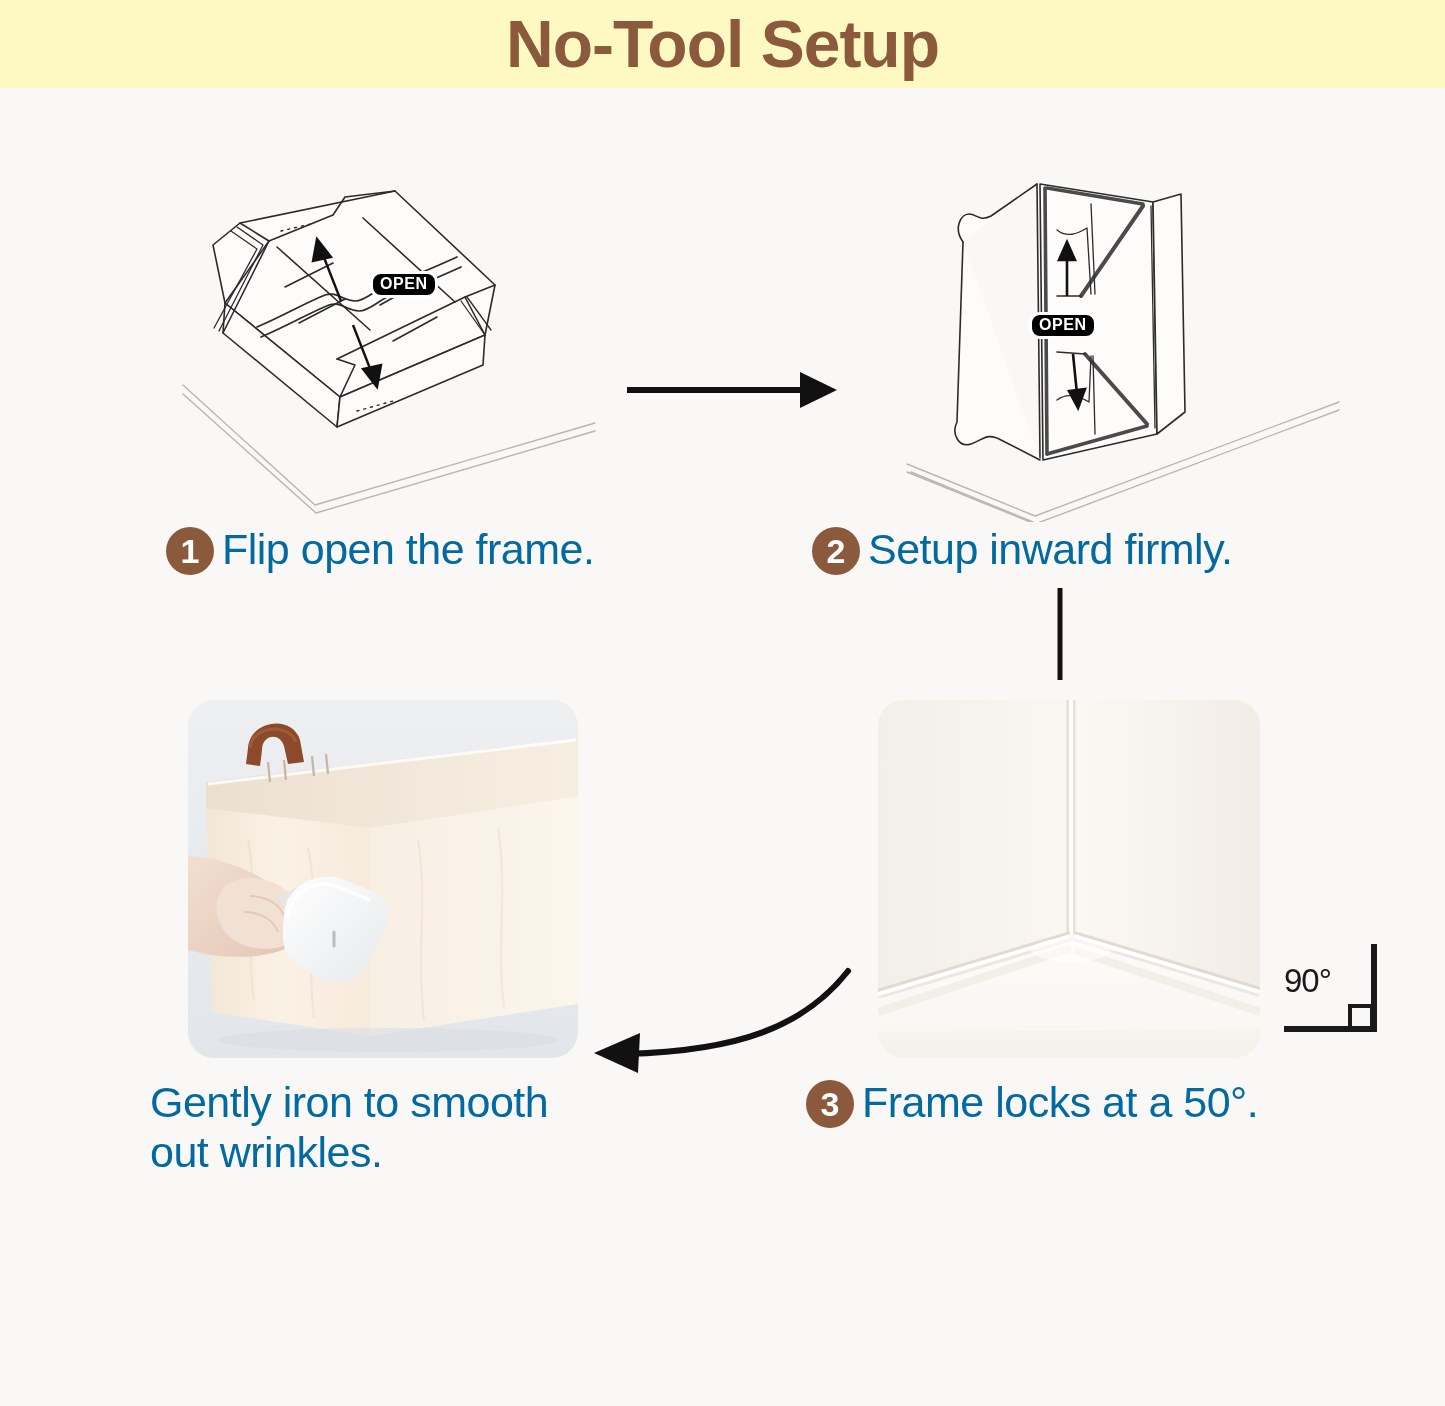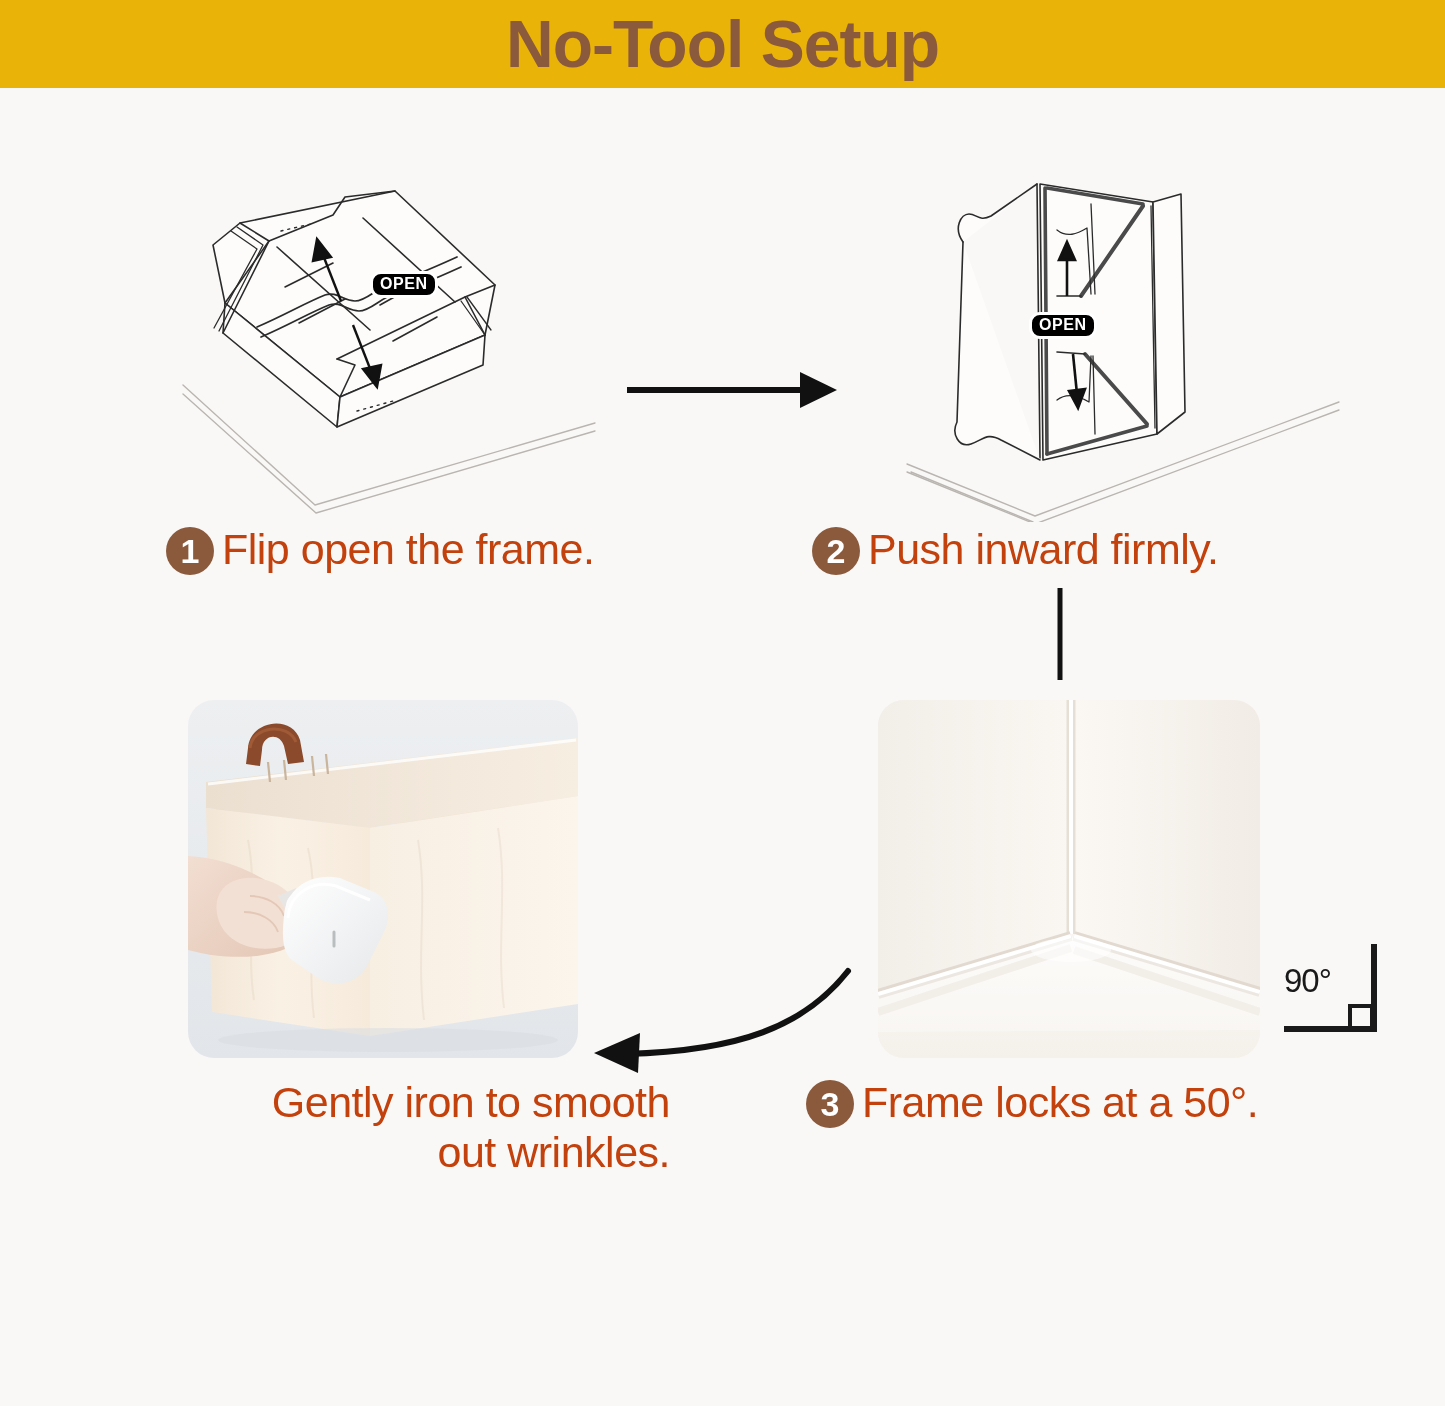--- a/index.html
+++ b/index.html
@@ -12,21 +12,21 @@
     background: #FAF8F6;
     font-family: "Liberation Sans", sans-serif;
     overflow: hidden;
     position: relative;
   }
 
   
   .title-bar {
     width: 100%;
     height: 88px;
-    background: #eab308;
+    background: #fef9c3;
     display: flex;
     align-items: center;
     justify-content: center;
   }
   .title {
     font-size: 66px;
     font-weight: 700;
     color: #8B5A3C;
     letter-spacing: -1px;
     line-height: 1;
@@ -74,28 +74,28 @@
     font-weight: 700;
     display: flex;
     align-items: center;
     justify-content: center;
     line-height: 1;
     margin-top: 2px;
   }
   .caption-text {
     font-size: 43px;
     font-weight: 500;
-    color: #c2410c;
+    color: #0369a1;
     line-height: 1.16;
     white-space: nowrap;
     letter-spacing: -0.5px;
   }
   .caption-text.wrap {
     white-space: normal;
-    text-align: right;
+    text-align: left;
     width: 520px;
   }
 
   
   .protip {
     position: absolute;
     left: 0;
     right: 0;
     text-align: center;
     color: #8B5A3C;
@@ -244,21 +244,21 @@
     </div>
   </div>
 
   <div class="caption" style="left:166px; top:525px;">
     <div class="badge">1</div>
     <div class="caption-text">Flip open the frame.</div>
   </div>
 
   <div class="caption" style="left:812px; top:525px;">
     <div class="badge">2</div>
-    <div class="caption-text">Push inward firmly.</div>
+    <div class="caption-text">Setup inward firmly.</div>
   </div>
 
   <div class="connector" style="left:1055px; top:588px;">
     <svg width="10" height="92" viewBox="0 0 10 92">
       <line x1="5" y1="0" x2="5" y2="92" stroke="#111" stroke-width="5"></line>
     </svg>
   </div>
 
   <div class="photo-frame" style="left:188px; top:700px; width:390px; height:358px;">
     <svg width="390" height="358" viewBox="0 0 390 358">

